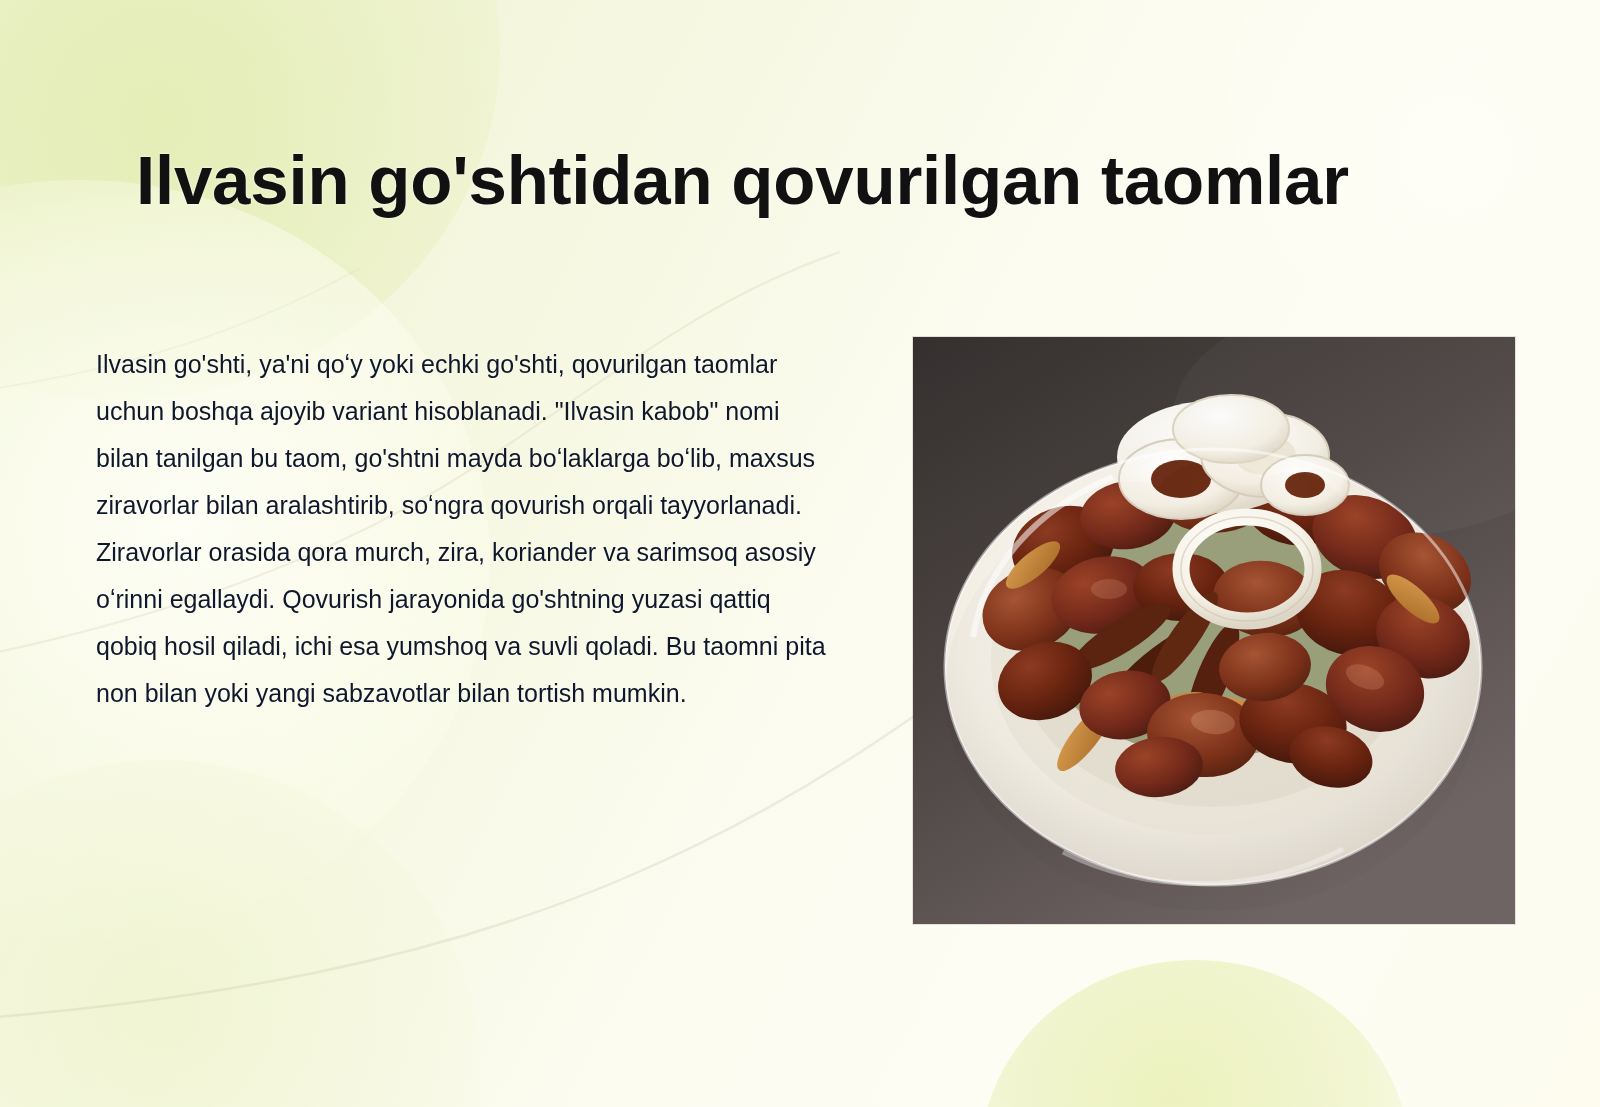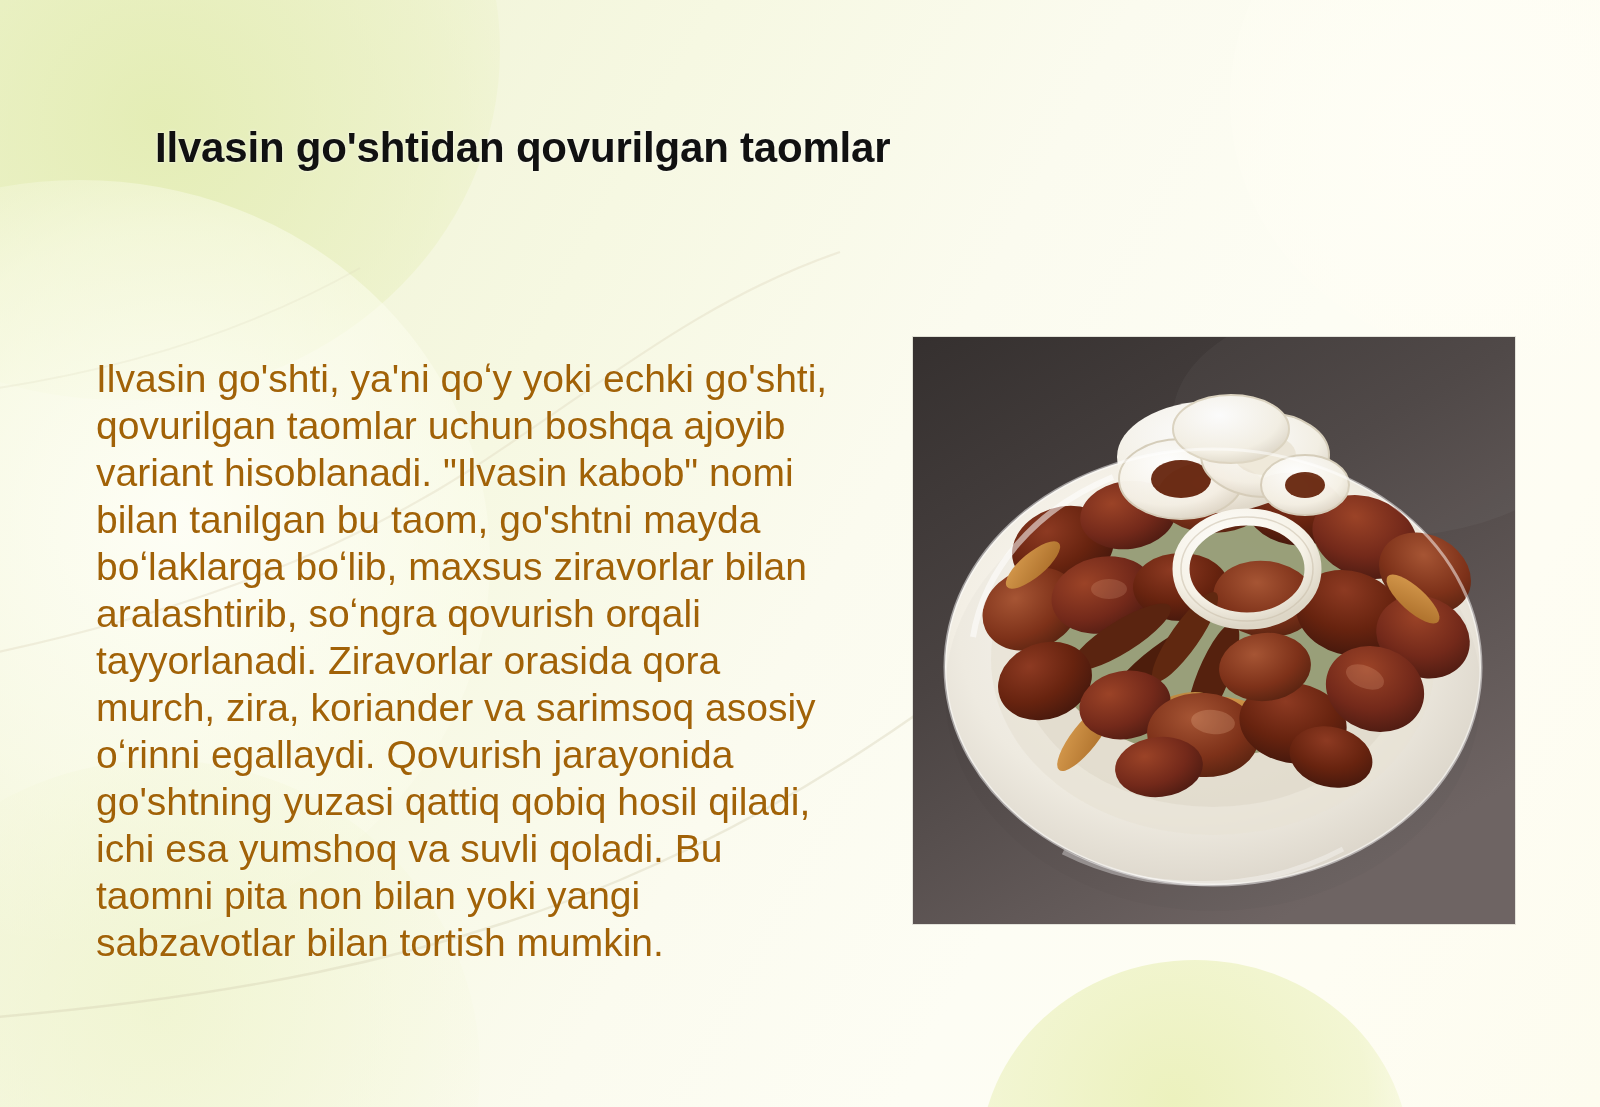--- a/index.html
+++ b/index.html
@@ -98,41 +98,41 @@
     position: absolute;
     inset: 0;
     width: 1600px;
     height: 1107px;
     pointer-events: none;
   }
 
   
   #title {
     position: absolute;
-    left: 155px;
+    left: 136px;
     top: 96px;
     width: 1320px;
-    font-size: 42px;
+    font-size: 69px;
     font-weight: bold;
     color: #111111;
     letter-spacing: -0.2px;
     line-height: 1.12;
     white-space: nowrap;
     text-shadow: 0 0 3px rgba(255,255,255,0.85);
   }
 
   
   #body-text {
     position: absolute;
     left: 96px;
     top: 316px;
     width: 742px;
-    font-size: 39px;
+    font-size: 25px;
     line-height: 47px;
-    color: #a16207;
+    color: #0f172a;
     text-align: left;
     text-shadow: 0 0 2px rgba(255,255,255,0.7);
   }
 
   
   #photo {
     position: absolute;
     left: 913px;
     top: 337px;
     width: 602px;

